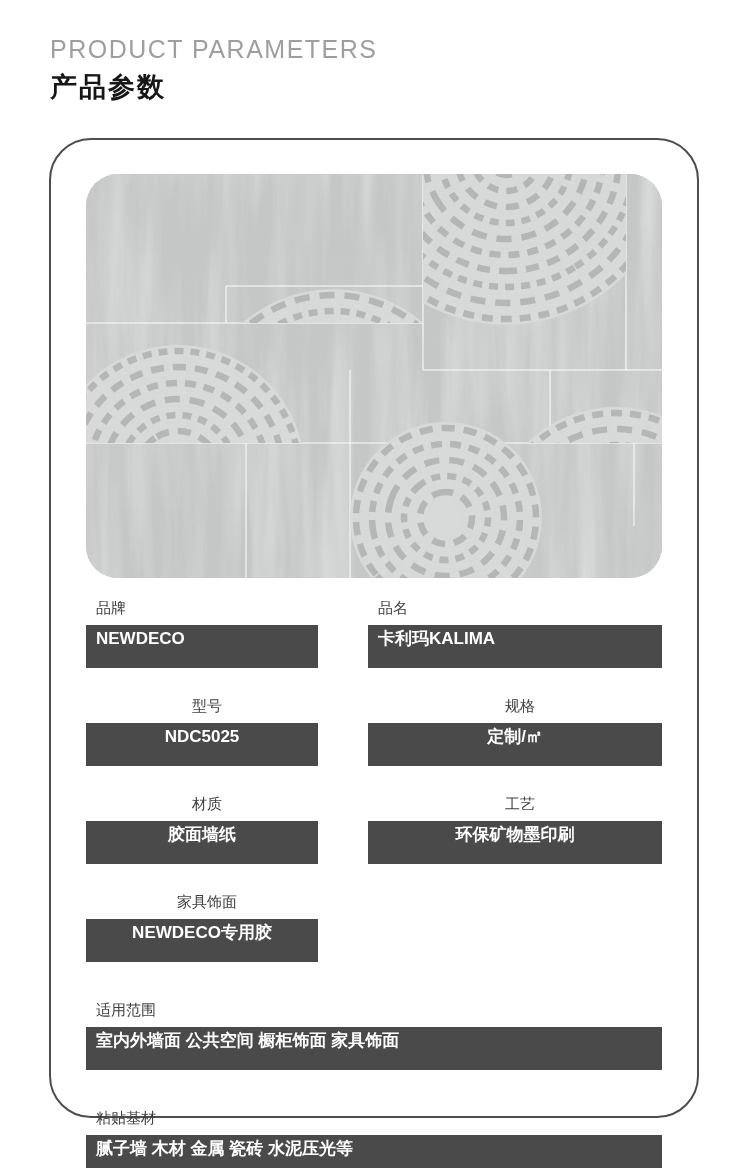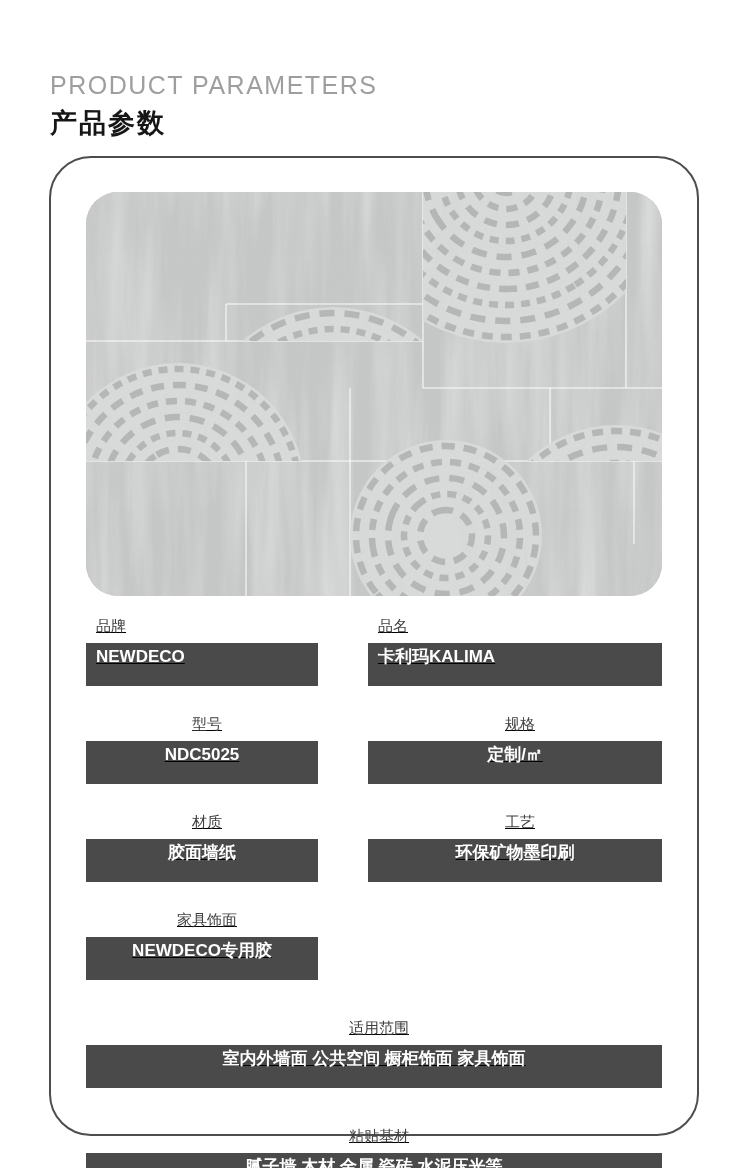--- a/index.html
+++ b/index.html
@@ -3,46 +3,45 @@
 <meta charset="utf-8">
 <style>
   html,body{margin:0;padding:0;background:#ffffff;}
   .page{
     position:relative;
     width:750px;height:1168px;
     background:#ffffff;
     font-family:"Liberation Sans","DejaVu Sans",sans-serif;
     overflow:hidden;
   }
-  .header{position:absolute;left:50px;top:36px;margin-top:36px;}
+  .header{position:absolute;left:50px;top:36px;}
   .title-en{
     font-size:25px;line-height:27px;letter-spacing:1.5px;
     color:var(--c-title-en,#9e9e9e);font-weight:400;
   }
   .title-zh{
     margin-top:9px;font-size:27px;line-height:30px;
     color:var(--c-title-zh,#161616);font-weight:700;letter-spacing:2px;
   }
   .card{
-    position:absolute;left:49px;top:156px;
+    position:absolute;left:49px;top:138px;
     width:650px;height:980px;box-sizing:border-box;
     border:2px solid var(--c-border,#4d4d4d);
     border-radius:42px;
     padding:34px 0 0 35px;
-    text-decoration:underline;
   }
   .image-wrap{
     width:576px;height:404px;border-radius:32px;overflow:hidden;
     background:var(--c-img-bg,#c6c8c7);
   }
   .image-wrap svg{display:block;}
   .pair{display:flex;gap:50px;}
   .cell.left{width:232px;}
   .cell.right{width:294px;}
-  .full{width:576px;text-align:center;}
+  .full{width:576px;}
   .mt20{margin-top:20px;}
   .mt28{margin-top:28px;text-align:center;}
   .mt38{margin-top:38px;}
   .mt23{margin-top:38px;}
   .plabel{
     font-size:15px;line-height:20px;margin-bottom:7px;padding-left:10px;
     color:var(--c-label,#3f3f3f);
   }
   .pbar{
     height:43px;line-height:27px;padding:0 10px;

